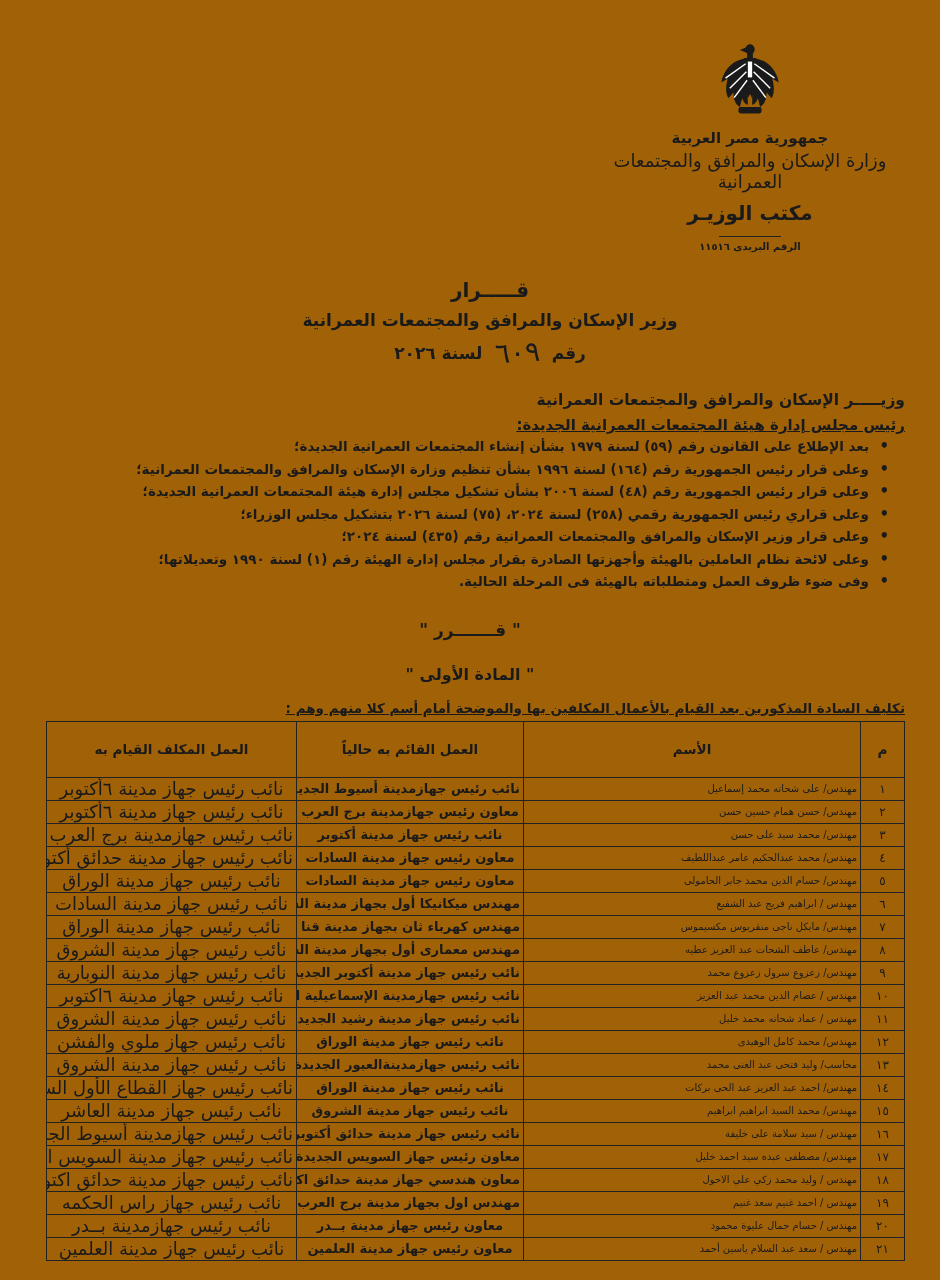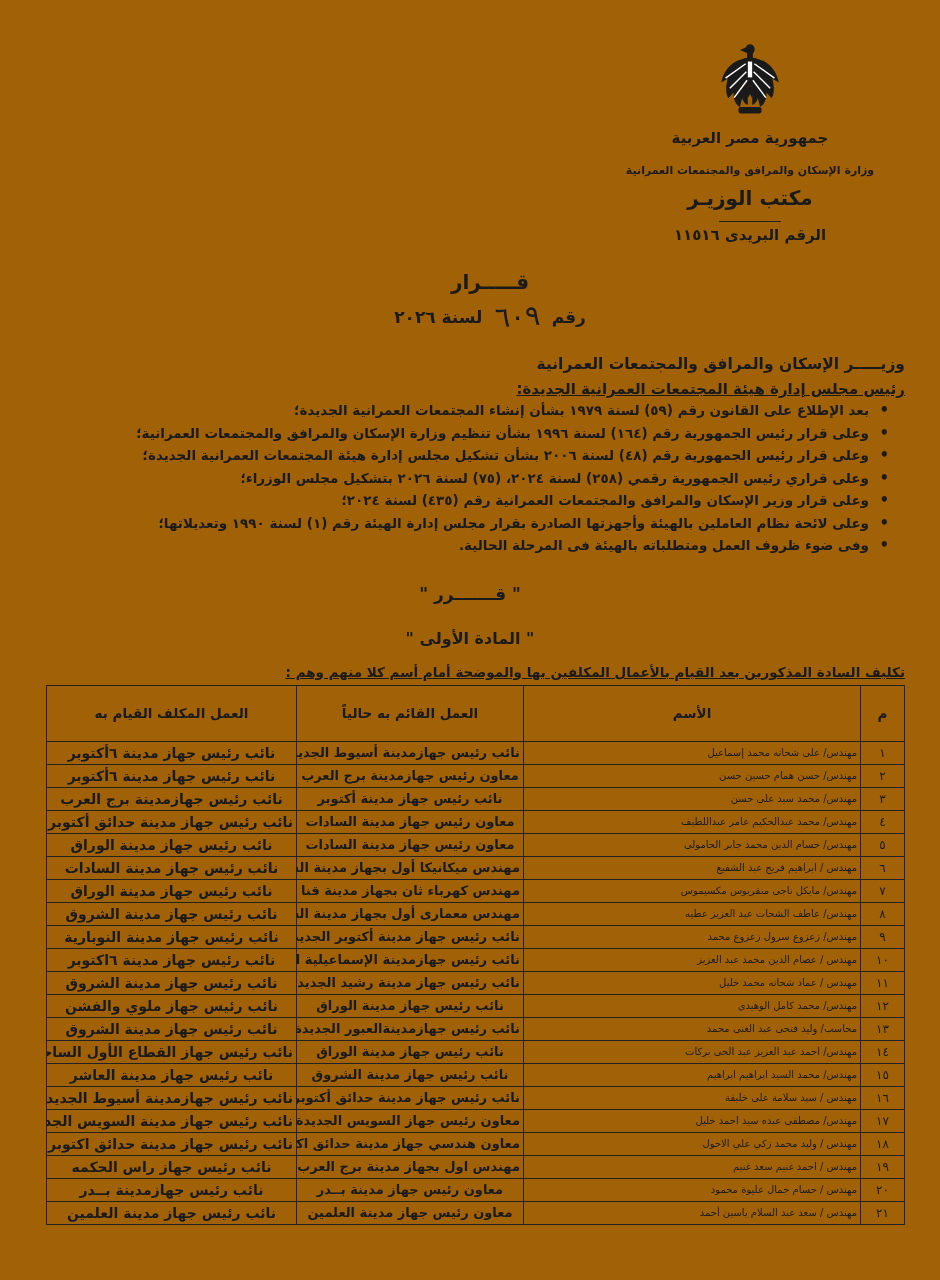--- a/index.html
+++ b/index.html
@@ -5,24 +5,24 @@
   html,body{margin:0;padding:0;background:#ffffff;}
   .page{
     position:relative;width:940px;height:1280px;background:#a16207;
     overflow:hidden;direction:rtl;
     font-family:"DejaVu Sans",sans-serif;color:#1a1a1a;
   }
   
   .hdr{width:330px;margin:40px 25px 0 auto;text-align:center;}
   .emblem svg{display:block;margin:0 auto;}
   .h1{font-size:15px;font-weight:bold;margin-top:7px;}
-  .h2{font-size:11px;font-weight:bold;margin-top:17px;}
+  .h2{font-size:18px;font-weight:normal;margin-top:3px;}
   .h3{font-size:20px;font-weight:bold;margin-top:9px;letter-spacing:1px;}
   .hr-sm{width:62px;border-top:1.6px solid #222;margin:11px auto 4px;}
-  .postal{font-size:15px;font-weight:bold;}
+  .postal{font-size:10px;font-weight:bold;}
   
   .title-block{width:420px;margin:26px 240px 0 auto;text-align:center;}
   .t1{font-size:20px;font-weight:bold;letter-spacing:1px;}
   .t2{font-size:17px;font-weight:bold;margin-top:8px;}
   .t3{font-size:17px;font-weight:bold;margin-top:9px;display:flex;justify-content:center;align-items:center;gap:12px;}
   .hand{font-size:28px;font-weight:400;display:inline-block;transform:rotate(-3deg);letter-spacing:6px;line-height:1;}
   
   .preamble{margin:24px 35px 0 30px;}
   .p-h1{font-size:15.5px;font-weight:bold;}
   .p-h2{font-size:15px;font-weight:bold;text-decoration:underline;margin-top:7px;}
@@ -37,21 +37,21 @@
   table.asg{border-collapse:collapse;table-layout:fixed;width:830px;margin:5px 35px 0 75px;}
   table.asg th,table.asg td{border:1.3px solid #222;overflow:hidden;white-space:nowrap;}
   table.asg th{height:23px;font-size:13.5px;font-weight:bold;text-align:center;padding:16px 3px;}
   table.asg td{height:22px;padding:0 3px;}
   .col-num{width:37px;text-align:center;font-size:12px;}
   .col-name{width:330px;}
   td.col-name{text-align:right;padding-right:10px;font-size:10px;font-weight:400;}
   .col-job{width:220px;}
   td.col-job{text-align:center;font-size:13px;font-weight:bold;}
   .col-job2{width:243px;}
-  td.col-job2{text-align:center;font-size:14px;font-weight:bold;letter-spacing:-0.2px;}
+  td.col-job2{text-align:center;font-size:18px;font-weight:normal;letter-spacing:-0.2px;}
 </style>
 </head>
 <body>
 
 <div class="page">
 
   <div class="hdr">
     <div class="emblem">
       <svg viewBox="0 0 100 112" width="72" height="82" aria-hidden="true">
         <g fill="#1a1a1a">
@@ -79,20 +79,21 @@
     </div>
     <div class="h1">جمهورية مصر العربية</div>
     <div class="h2">وزارة الإسكان والمرافق والمجتمعات العمرانية</div>
     <div class="h3">مكتب الوزيـر</div>
     <div class="hr-sm"></div>
     <div class="postal">الرقم البريدى ١١٥١٦</div>
   </div>
 
   <div class="title-block">
     <div class="t1">قـــــرار</div>
+    <div class="t2">وزير الإسكان والمرافق والمجتمعات العمرانية</div>
     <div class="t3">
       <span>رقم</span>
       <span class="hand">٦٠٩</span>
       <span>لسنة ٢٠٢٦</span>
     </div>
   </div>
 
   <div class="preamble">
     <div class="p-h1">وزيـــــر الإسكان والمرافق والمجتمعات العمرانية</div>
     <div class="p-h2">رئيس مجلس إدارة هيئة المجتمعات العمرانية الجديدة:</div>

